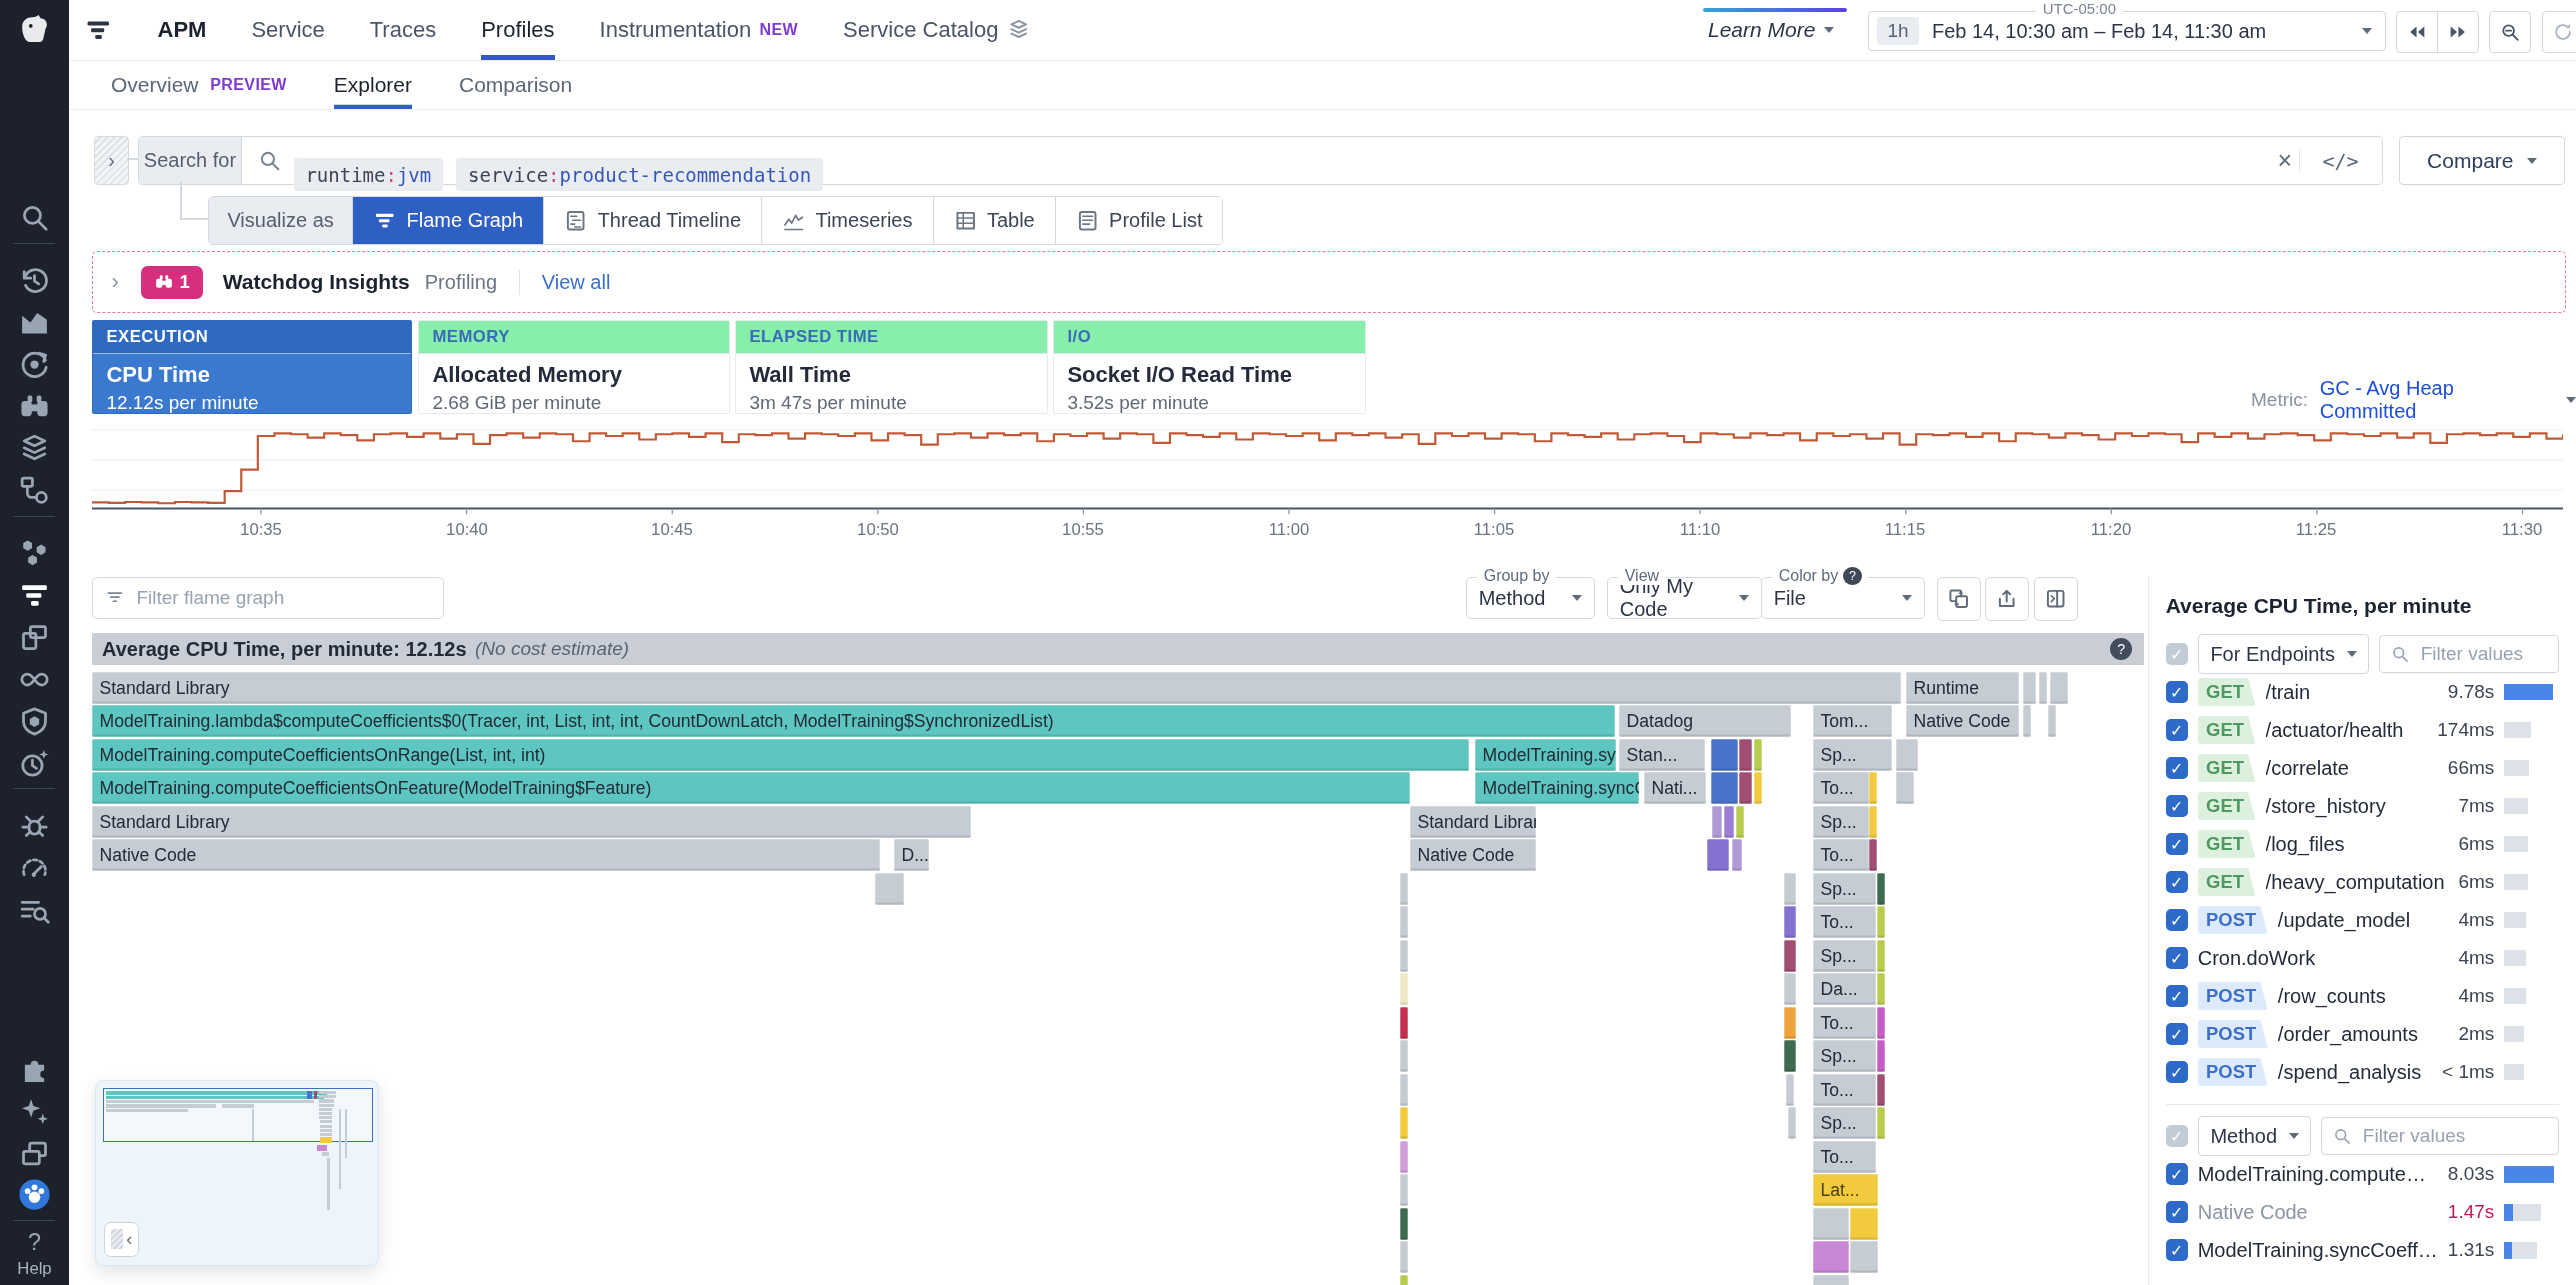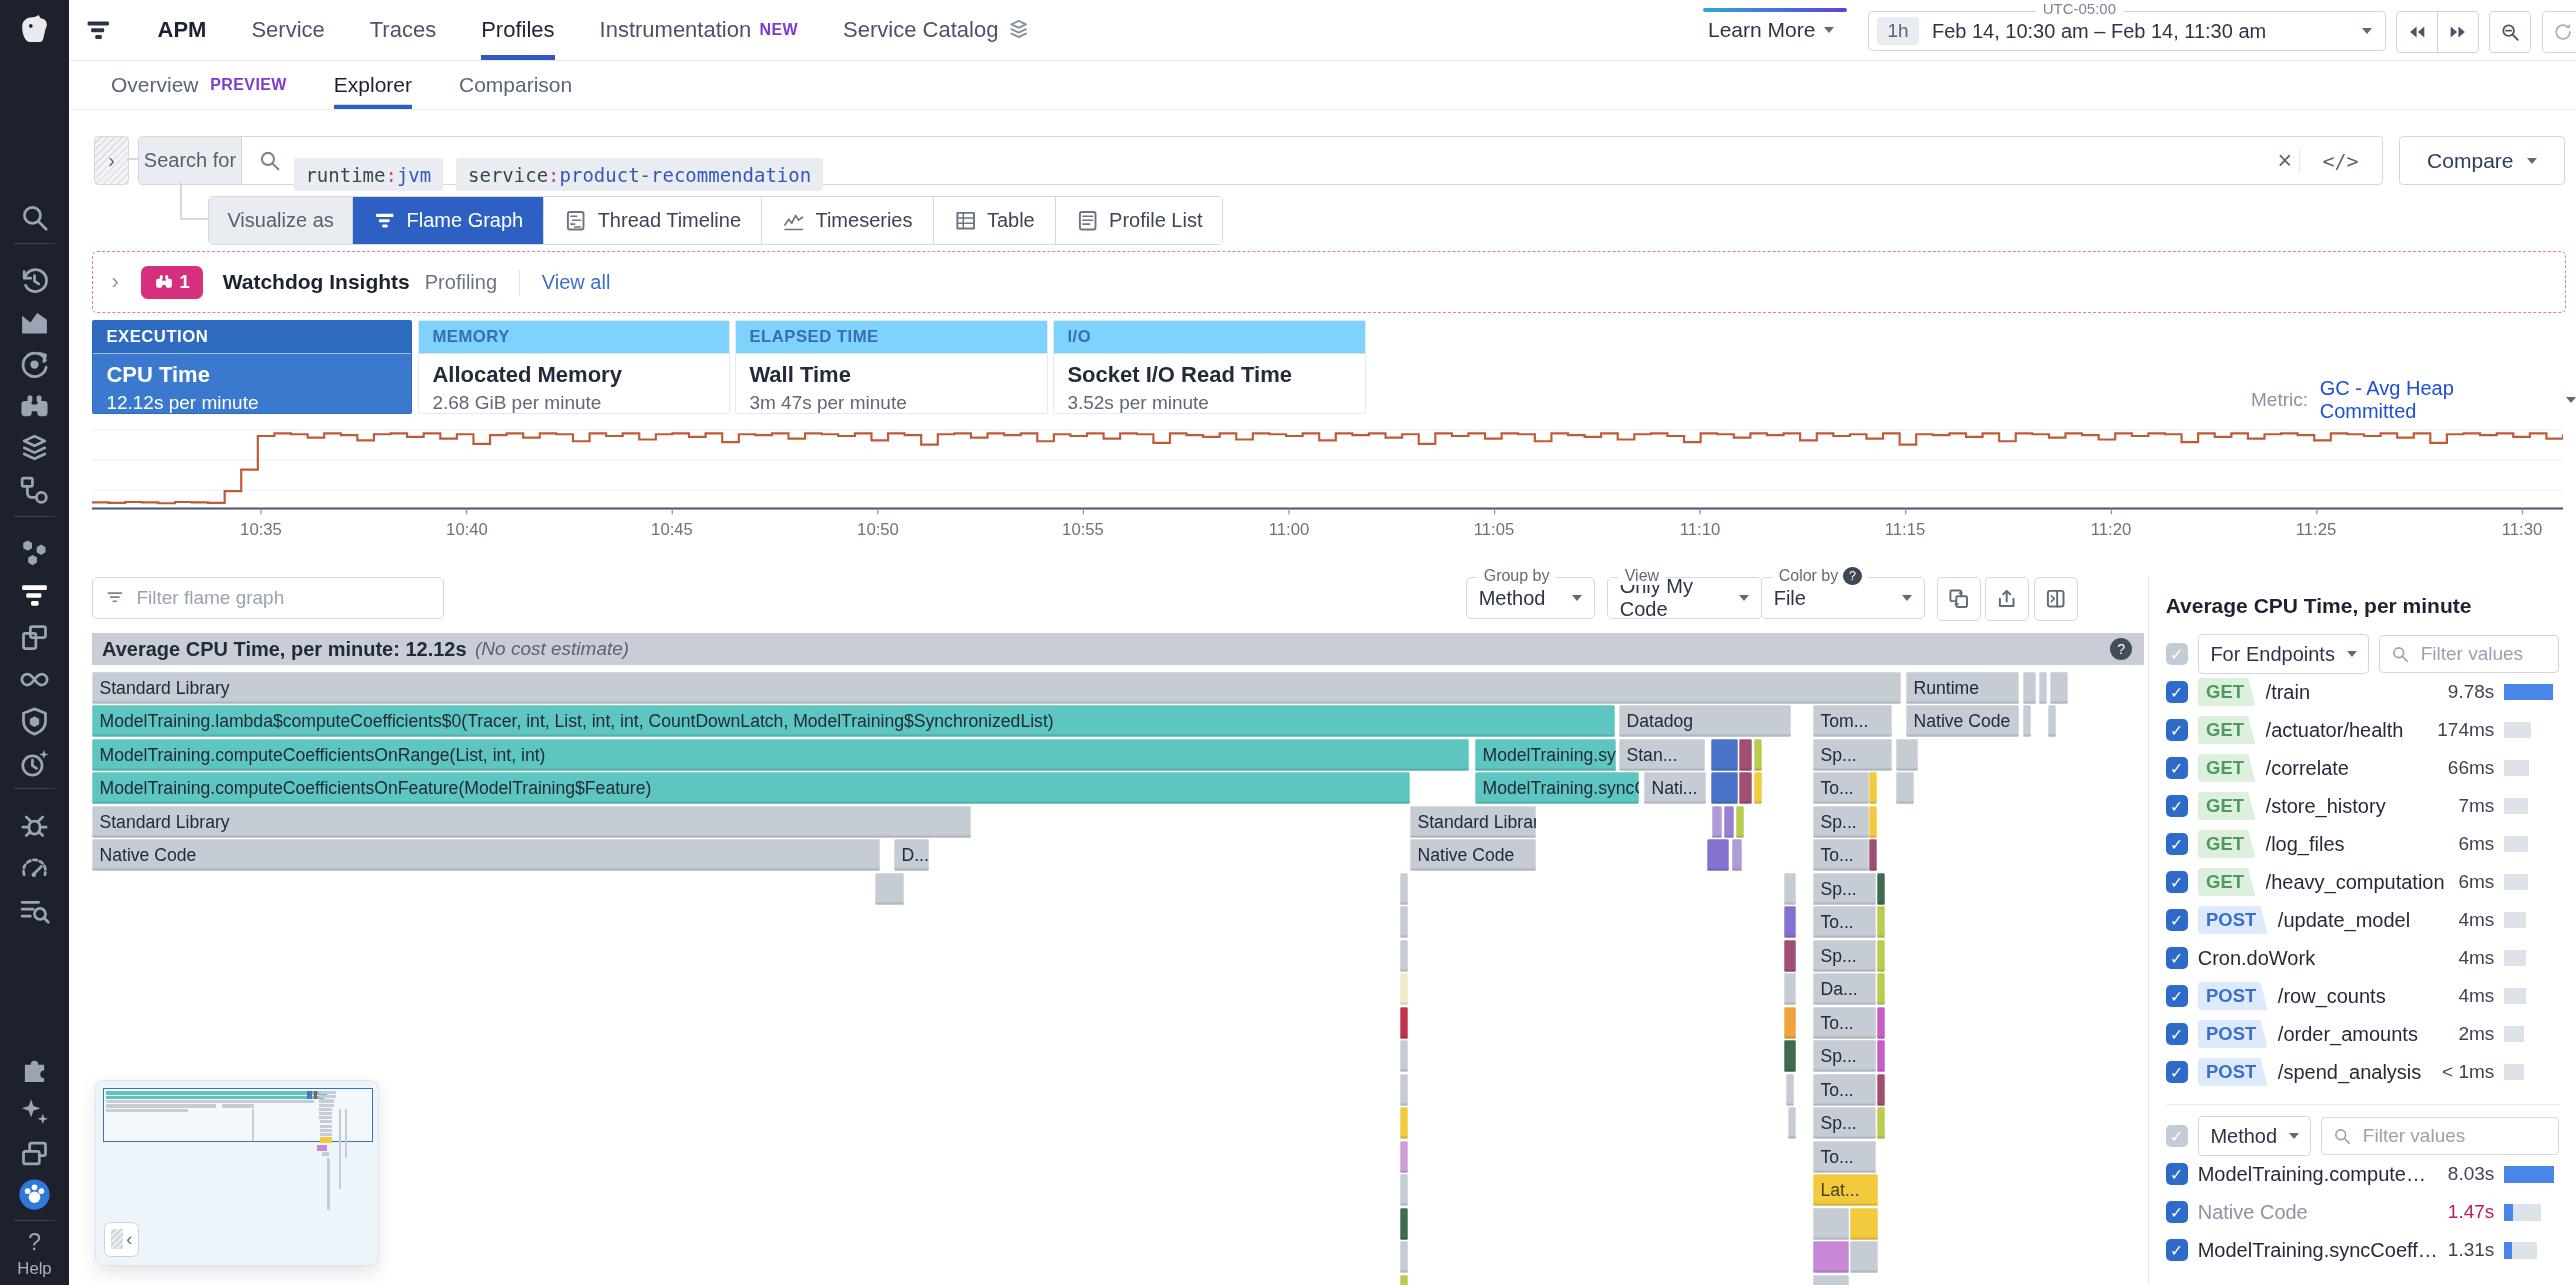--- a/index.html
+++ b/index.html
@@ -19,21 +19,21 @@
 
   
   #topnav{left:69px;top:0;right:0;height:60px;background:#fff;border-bottom:0.8px solid #e8eaee;z-index:30;}
   #nav-items{position:absolute;left:15px;top:0;height:60px;display:flex;align-items:center;gap:45px;}
   .navitem{height:60px;display:flex;align-items:center;gap:8.4px;font-size:22px;color:#4a5468;cursor:pointer;white-space:nowrap;}
   .navitem.active{color:#1b2330;box-shadow:inset 0 -5px 0 #3358c5;}
   .navitem.brand{color:#1b2330;font-weight:bold;}
   .newbadge{color:#7d3bd0;font-weight:bold;font-size:16px;letter-spacing:0.4px;}
   .caret{width:0;height:0;border-left:5.9px solid transparent;border-right:5.9px solid transparent;border-top:6.7px solid #5f6a7a;}
 
-  #learnmore{position:absolute;left:1639px;top:0;height:60px;display:flex;align-items:center;gap:8.4px;font-size:21px;color:#2c3547;cursor:pointer;}
+  #learnmore{position:absolute;left:1639px;top:0;height:60px;display:flex;align-items:center;gap:8.4px;font-size:21px;color:#2c3547;cursor:pointer;font-style:italic;}
   #learnmore-grad{position:absolute;left:1634px;top:7.5px;width:144px;height:4.2px;border-radius:2.5px;background:linear-gradient(90deg,#35a4da,#5b43d8);}
   #timepicker{position:absolute;left:1799px;top:11px;width:516px;height:38px;border:0.8px solid #cfd5dd;border-radius:4.2px;background:#fff;display:flex;align-items:center;cursor:pointer;}
   #tp-preset{margin-left:8.4px;background:#e9edf2;border-radius:3.3px;padding:3.3px 10px;font-size:19px;color:#56647a;}
   #tp-range{margin-left:13.4px;font-size:20px;color:#2c3547;white-space:nowrap;}
   #tp-tz{position:absolute;left:167px;top:-11.7px;background:#fff;padding:0 6.7px;font-size:15px;color:#7a8494;}
   #tp-caret{position:absolute;right:13.4px;}
   .timebtn{position:absolute;top:11px;width:40px;height:40px;border:0.8px solid #cfd5dd;background:#fff;display:flex;align-items:center;justify-content:center;color:#4a5468;cursor:pointer;}
   .timebtn svg{width:22px;height:22px;}
 
   
@@ -75,21 +75,21 @@
   #wd-badge{margin-left:22px;width:62px;height:33px;background:#d62f7d;border-radius:6.7px;display:flex;align-items:center;justify-content:center;gap:5.9px;color:#fff;cursor:pointer;}
   #wd-badge .icon{width:20px;height:20px;}
   #wd-badge b{font-size:18.4px;}
   #wd-title{margin-left:20px;font-size:21px;font-weight:600;color:#1b2330;}
   #wd-context{margin-left:15px;font-size:20px;color:#6a7482;}
   #wd-sep{margin-left:22px;width:0.8px;height:25px;background:#dfe3e8;}
   #wd-viewall{margin-left:22px;font-size:20px;color:#3b6fc9;cursor:pointer;}
 
   
   .mcard{position:absolute;top:320px;height:92px;cursor:pointer;border:0.8px solid #e6e9ed;border-radius:1.7px;background:#fff;}
-  .mcard .mhead{height:32px;background:#7dd3fc;display:flex;align-items:center;padding:0 13.4px;
+  .mcard .mhead{height:32px;background:#86efac;display:flex;align-items:center;padding:0 13.4px;
     font-size:16.7px;font-weight:bold;letter-spacing:0.5px;color:#3a6cb4;border-bottom:0.8px solid #e0e4e9;}
   .mcard .mtitle{padding:8.4px 13.4px 0;font-size:22px;font-weight:600;color:#232b3a;}
   .mcard .mvalue{padding:3.3px 13.4px 0;font-size:19px;color:#5f6877;}
   .mcard.selected{border-color:#2d6ac0;background:#3a79ce;}
   .mcard.selected .mhead{background:#2d6ac0;color:#fff;border-bottom:0.8px solid rgba(255,255,255,.55);}
   .mcard.selected .mtitle,.mcard.selected .mvalue{color:#fff;}
   #metric-selector{position:absolute;left:2251px;top:377px;display:flex;align-items:center;gap:11.7px;cursor:pointer;}
   #metric-selector .lab{font-size:19px;color:#8a93a1;}
   #metric-selector .val{font-size:20px;color:#1d4ed8;}
 

